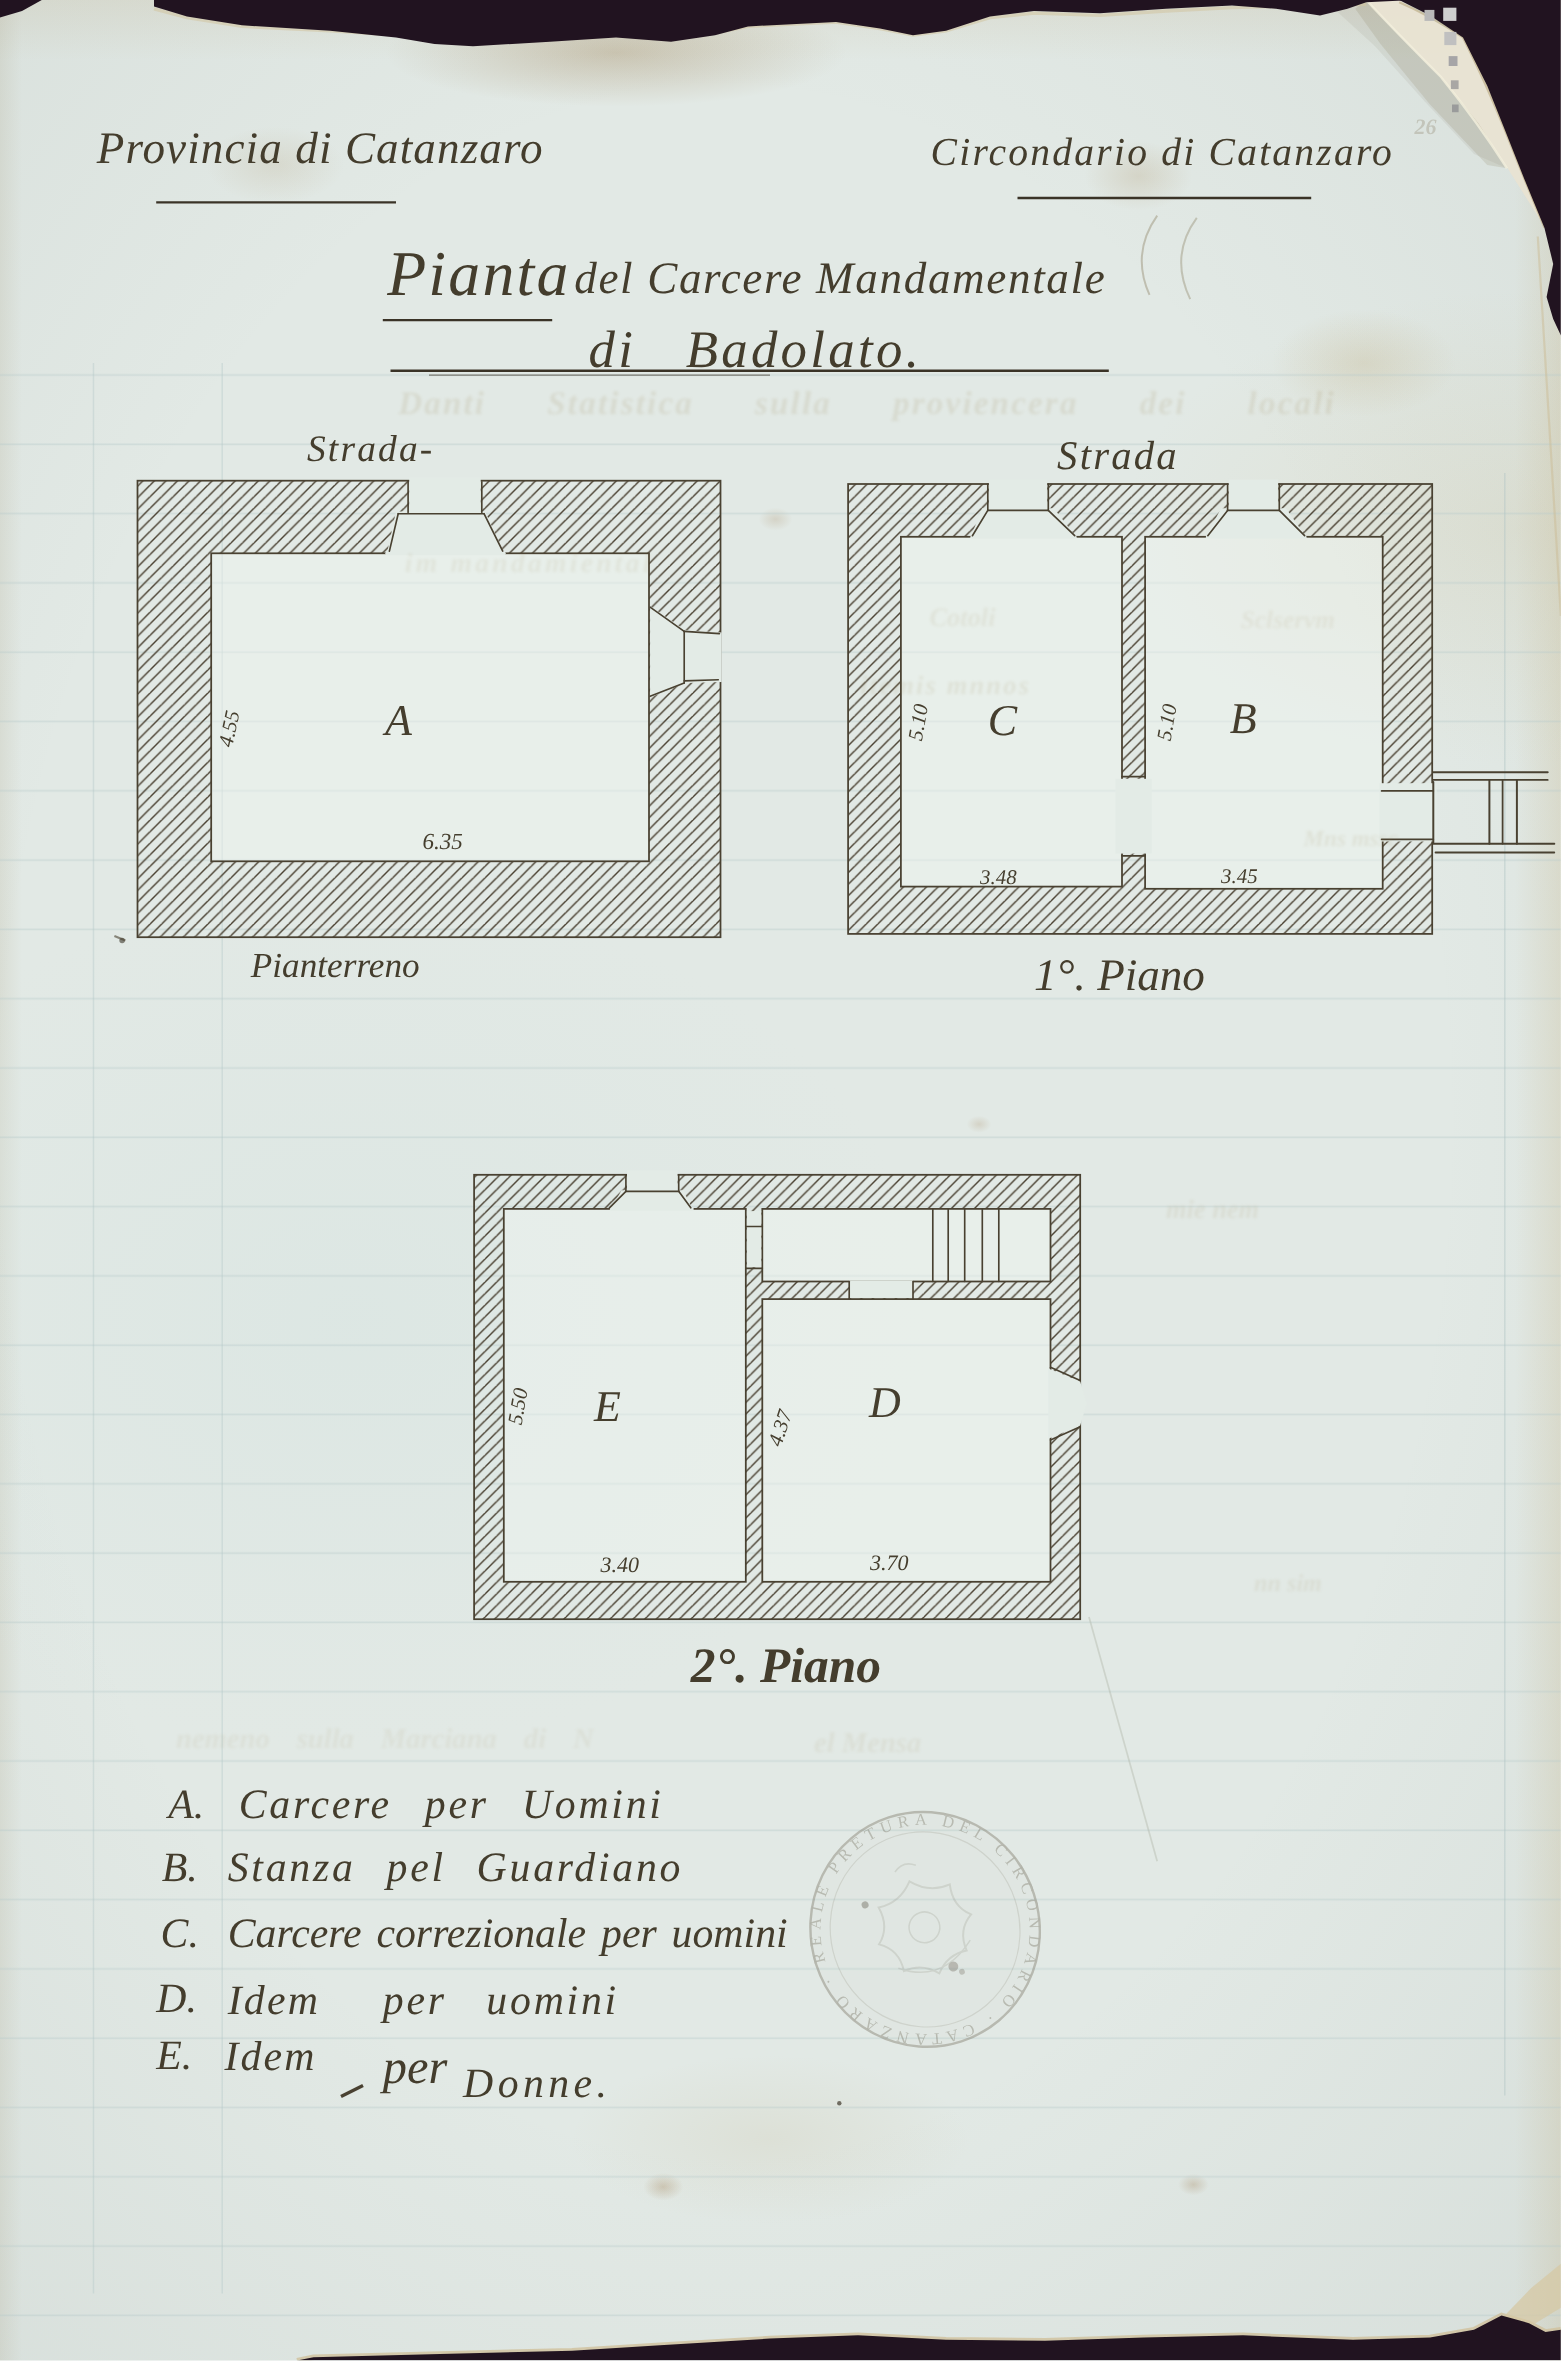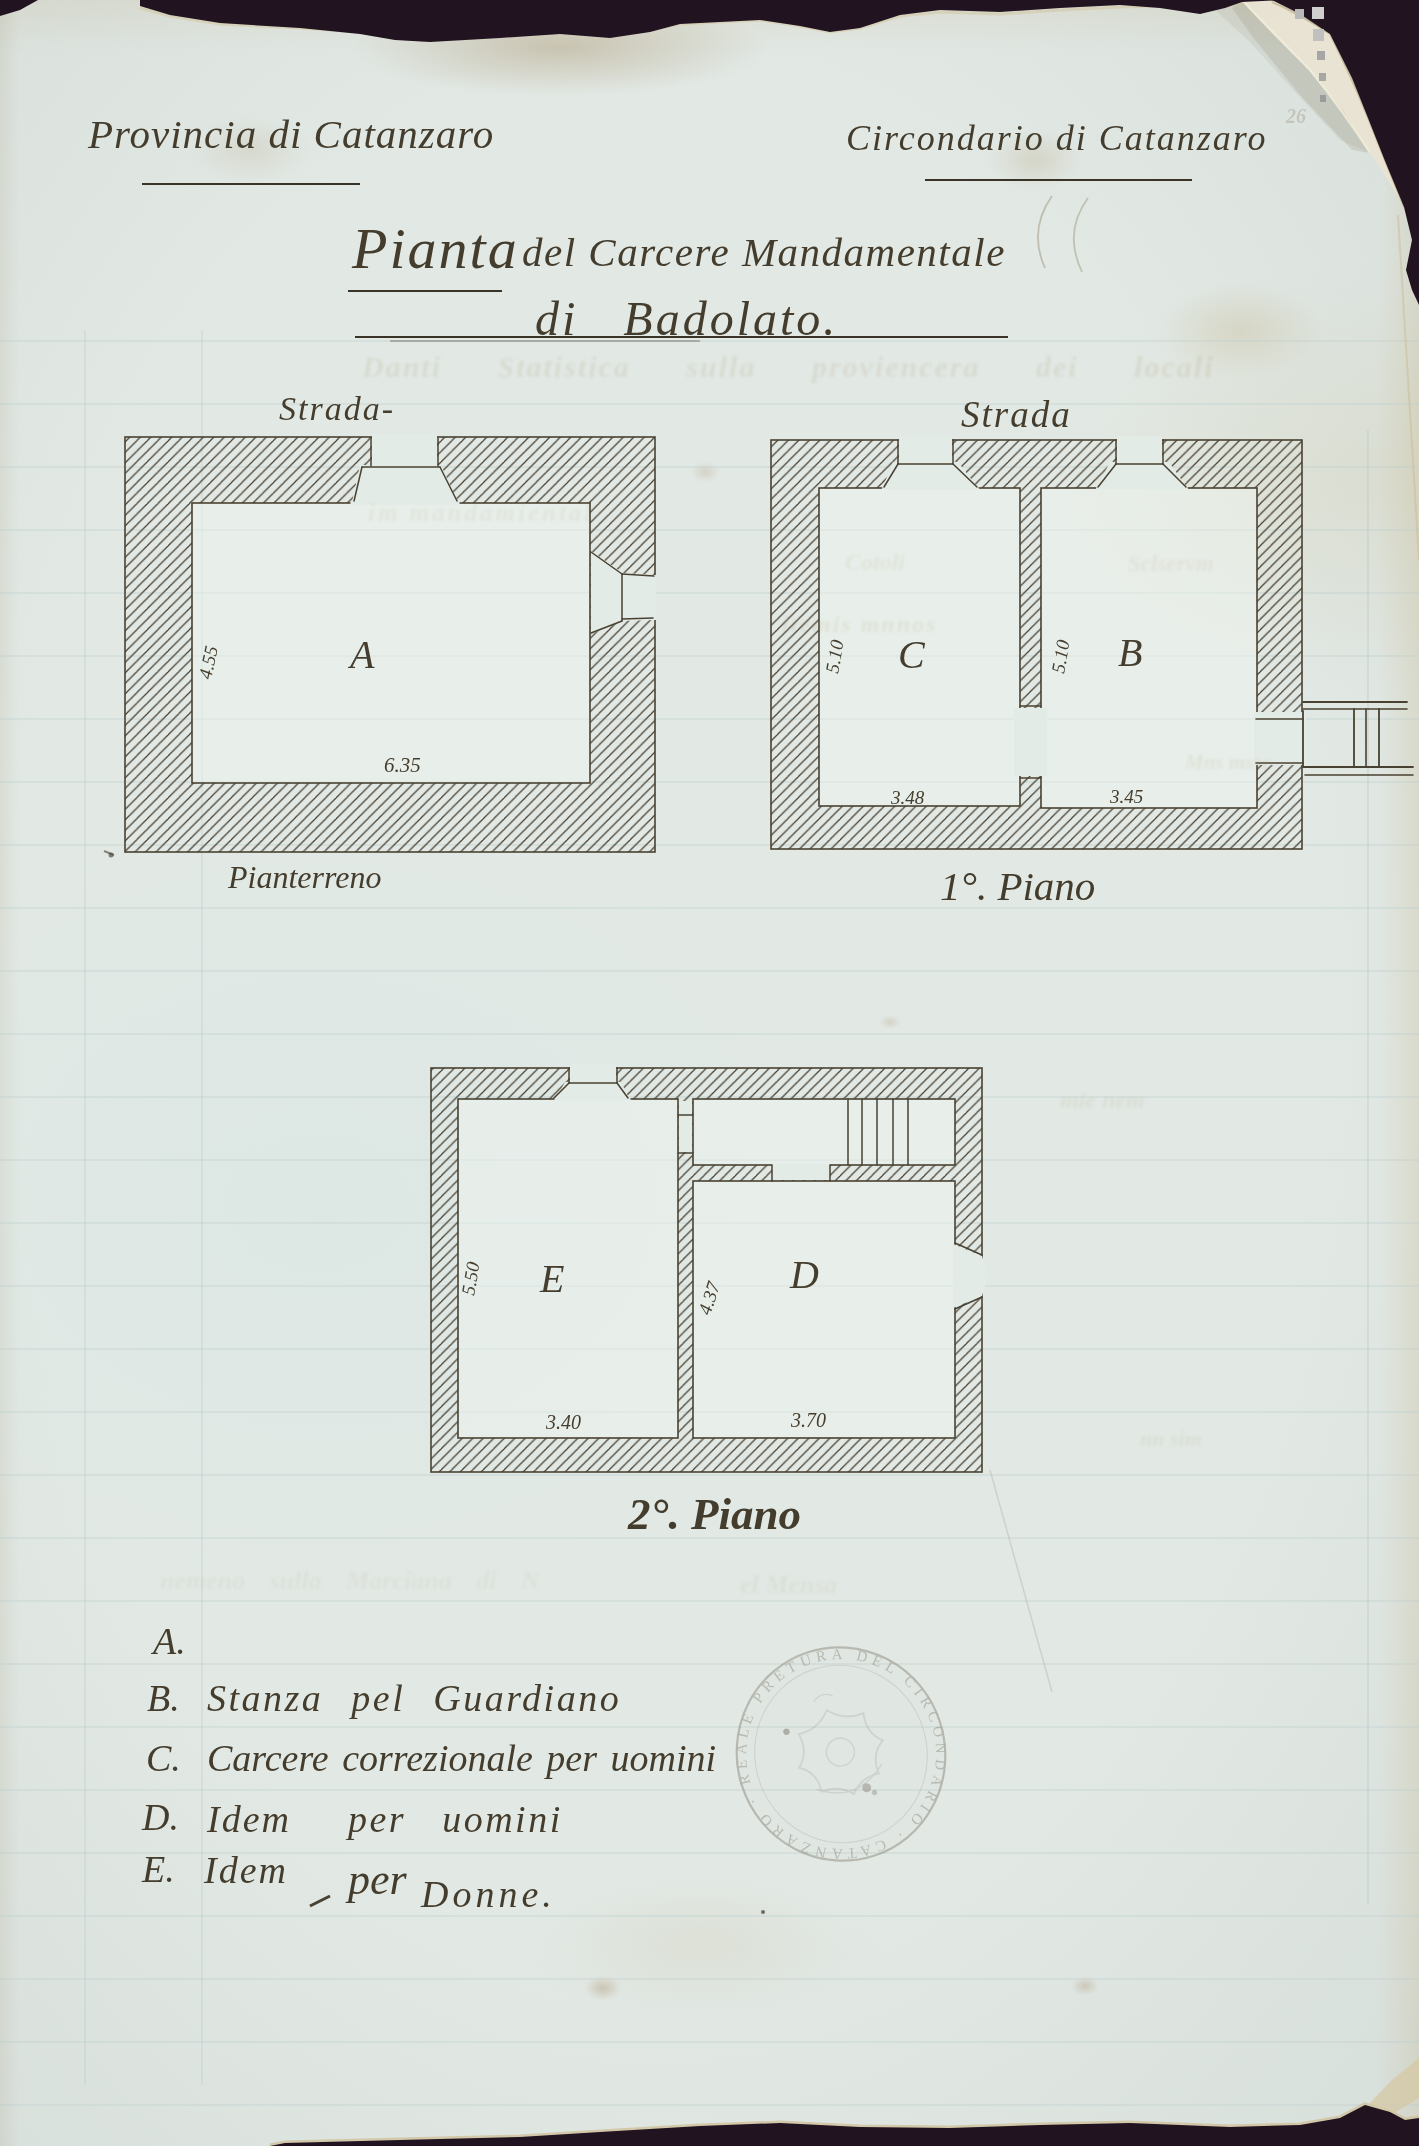--- a/index.html
+++ b/index.html
@@ -228,20 +228,21 @@
 <div class="hw" style="left:336px;top:220px;font-size:58px;letter-spacing:2px;margin-left:16px;">Pianta</div>
 <div class="hw" style="left:522px;top:232px;font-size:41px;letter-spacing:1.5px;">del Carcere Mandamentale</div>
 <div class="hw" style="left:535px;top:295px;font-size:48px;letter-spacing:3px;word-spacing:30px;">di Badolato.</div>
 <div class="hw" style="left:279px;top:392px;font-size:34px;letter-spacing:2px;text-align:right;">Strada-</div>
 <div class="hw" style="left:961px;top:396px;font-size:37px;letter-spacing:2px;">Strada</div>
 <div class="hw" style="left:228px;top:861px;font-size:32px;">Pianterreno</div>
 <div class="hw" style="left:940px;top:866px;font-size:41px;">1°. Piano</div>
 <div class="hw" style="left:628px;top:1492px;font-size:45px;font-weight:bold;">2°. Piano</div>
 
 <div class="hw" style="left:153px;top:1622px;font-size:38px;">A.</div>
+<div class="hw" style="left:217px;top:1622px;font-size:38px;letter-spacing:2.5px;word-spacing:18px;">Carcere per Uomini</div>
 <div class="hw" style="left:147px;top:1679px;font-size:38px;">B.</div>
 <div class="hw" style="left:207px;top:1679px;font-size:38px;letter-spacing:2.5px;word-spacing:16px;">Stanza pel Guardiano</div>
 <div class="hw" style="left:146px;top:1739px;font-size:38px;">C.</div>
 <div class="hw" style="left:207px;top:1739px;font-size:38px;letter-spacing:0px;word-spacing:4px;">Carcere correzionale per uomini</div>
 <div class="hw" style="left:142px;top:1798px;font-size:38px;">D.</div>
 <div class="hw" style="left:207px;top:1800px;font-size:38px;letter-spacing:2px;">Idem</div>
 <div class="hw" style="left:348px;top:1800px;font-size:38px;letter-spacing:2.5px;word-spacing:24px;text-align:center;">per uomini</div>
 <div class="hw" style="left:142px;top:1850px;font-size:38px;">E.</div>
 <div class="hw" style="left:204px;top:1851px;font-size:38px;letter-spacing:2px;">Idem</div>
 <div class="hw" style="left:348px;top:1858px;font-size:44px;">per</div>

